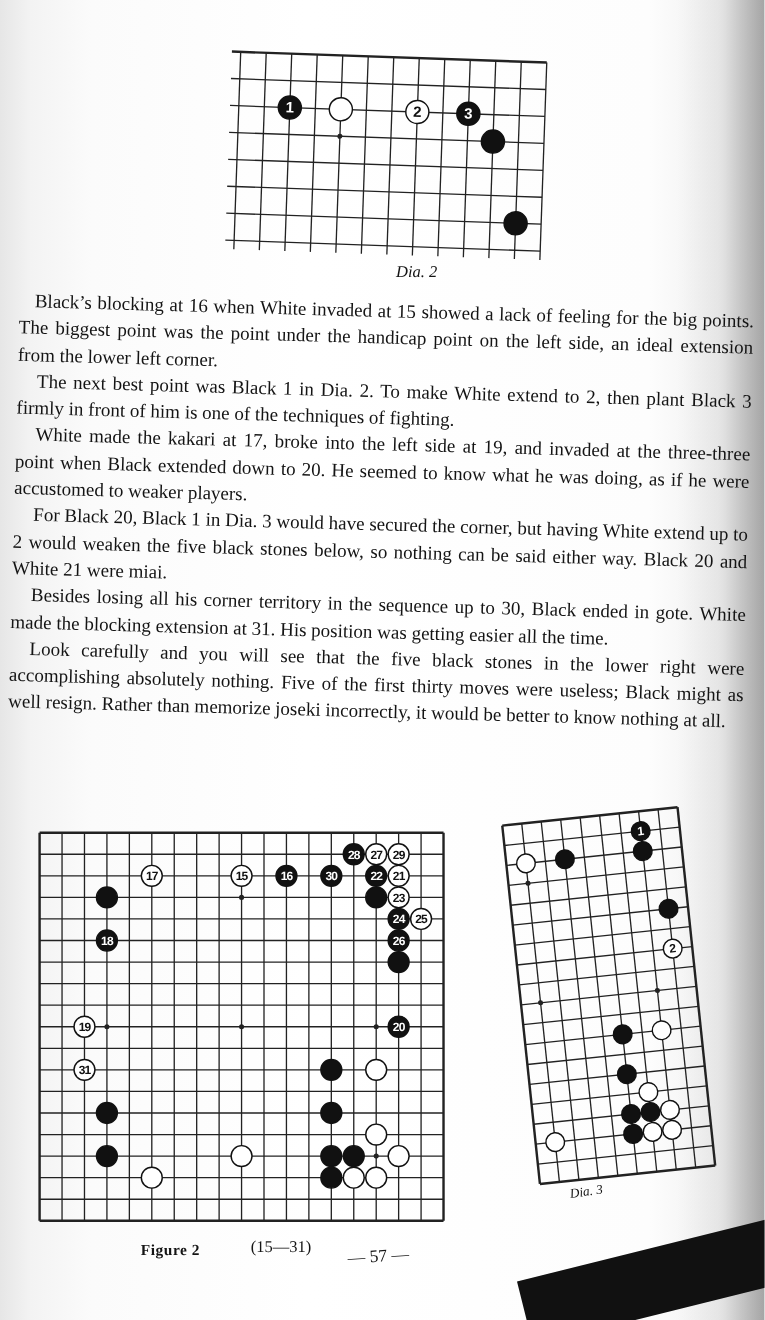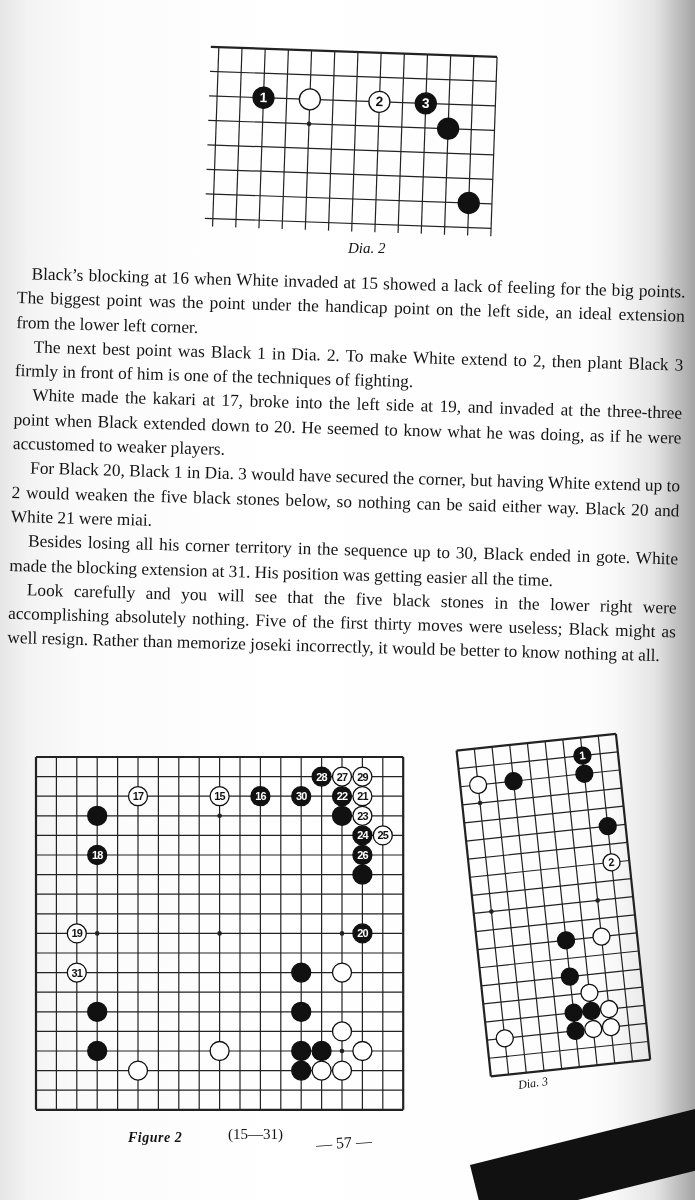--- a/index.html
+++ b/index.html
@@ -22,21 +22,21 @@
   .board svg { display:block; overflow:visible; }
   .caption { position:absolute; font-style:italic; font-size:15px; }
   .text-block {
     position:absolute; left:18px; top:262px; width:668px;
     font-size:17.3px; line-height:24.3px;
     transform: rotate(1.6deg); transform-origin: left top;
   }
   .text-block p { margin:0; text-indent:18px; text-align:justify; }
   .text-block p.first { text-indent:14px; }
   .fig-caption {
-    position:absolute; left:128px; top:1130px; font-style:italic; font-weight:bold; font-size:14px;
+    position:absolute; left:128px; top:1130px; font-weight:bold; font-size:14px;
     letter-spacing:0.5px;
   }
   .fig-range { position:absolute; left:228px; top:1126px; font-size:15px; }
   .page-number { position:absolute; left:316px; top:1134px; font-size:16px; transform: rotate(-4deg); }
 </style>
 </head>
 <body>
 
 <div class="page-shadow"></div>
 <div class="bottom-dark"></div>
@@ -81,21 +81,21 @@
         <text x="213.79999999999998" y="58.41" text-anchor="middle" font-family="&quot;Liberation Sans&quot;, &quot;DejaVu Sans&quot;, sans-serif" font-size="13.65" font-weight="bold" letter-spacing="0" fill="#fff">3</text>
       </g>
       <g>
         <circle cx="237" cy="78.5" r="10.5" fill="#111" stroke="#111" stroke-width="1.3"></circle>
       </g>
       <g>
         <circle cx="260.2" cy="152" r="10.5" fill="#111" stroke="#111" stroke-width="1.3"></circle>
       </g>
     </svg>
   </div>
-<div class="caption" style="left:348px; top:240px;">Dia. 2</div>
+<div class="caption" style="left:360px; top:240px;">Dia. 2</div>
 
 <div class="text-block">
   <p class="first">Black’s blocking at 16 when White invaded at 15 showed a lack of feeling for the big points. The biggest point was the point under the handicap point on the left side, an ideal extension from the lower left corner.</p>
   <p>The next best point was Black 1 in Dia. 2. To make White extend to 2, then plant Black 3 firmly in front of him is one of the techniques of fighting.</p>
   <p>White made the kakari at 17, broke into the left side at 19, and invaded at the three-three point when Black extended down to 20. He seemed to know what he was doing, as if he were accustomed to weaker players.</p>
   <p>For Black 20, Black 1 in Dia. 3 would have secured the corner, but having White extend up to 2 would weaken the five black stones below, so nothing can be said either way. Black 20 and White 21 were miai.</p>
   <p>Besides losing all his corner territory in the sequence up to 30, Black ended in gote. White made the blocking extension at 31. His position was getting easier all the time.</p>
   <p>Look carefully and you will see that the five black stones in the lower right were accomplishing absolutely nothing. Five of the first thirty moves were useless; Black might as well resign. Rather than memorize joseki incorrectly, it would be better to know nothing at all.</p>
 </div>
 

